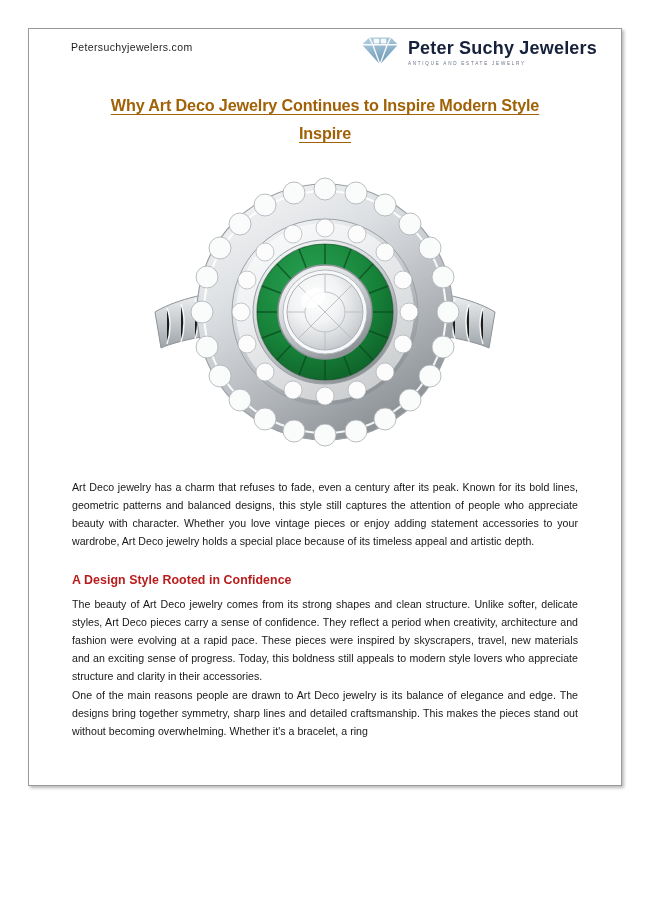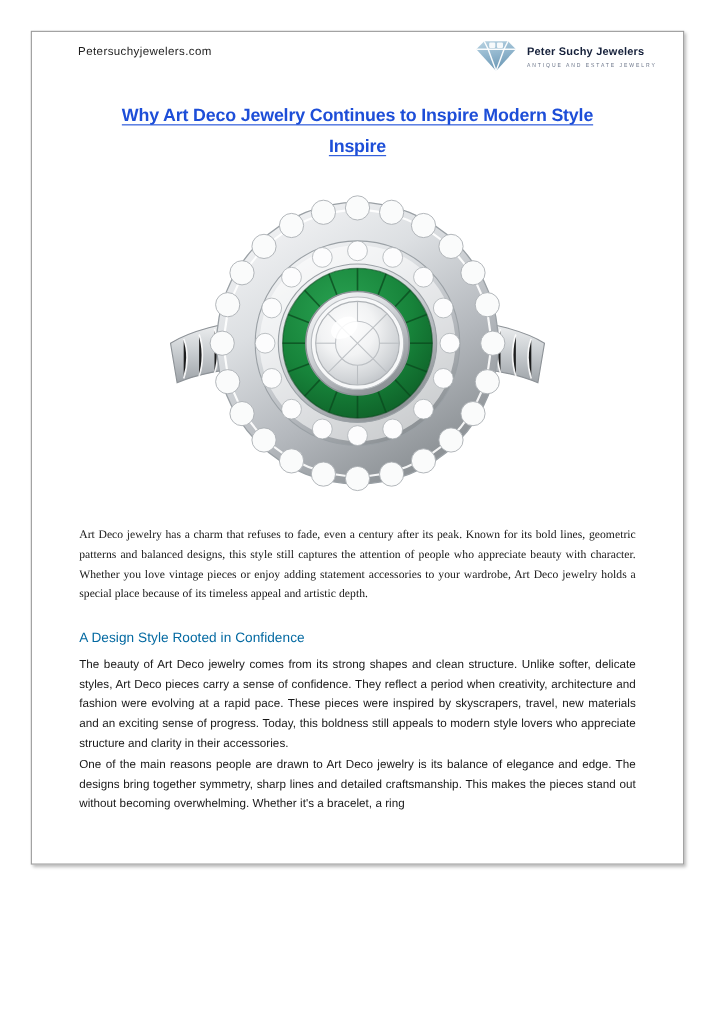--- a/index.html
+++ b/index.html
@@ -40,21 +40,21 @@
     position: absolute;
     right: 24px;
     top: 4px;
     display: flex;
     align-items: center;
     gap: 6px;
   }
   #brand-gem-icon { display: block; width: 44px; height: 36px; }
   #brand-text-block { padding-top: 2px; }
   #brand-name {
-    font-size: 10px;
+    font-size: 18px;
     font-weight: bold;
     color: #15203a;
     letter-spacing: 0.2px;
     line-height: 1.05;
     white-space: nowrap;
   }
   #brand-tagline {
     font-size: 4.6px;
     color: #6a7488;
     letter-spacing: 1.75px;
@@ -64,21 +64,21 @@
     transform-origin: left top;
   }
 
   
   #doc-title {
     margin: 10px 44px 0 44px;
     text-align: center;
     font-size: 16.2px;
     font-weight: bold;
     line-height: 1.75;
-    color: #1d4ed8;
+    color: #a16207;
     letter-spacing: -0.15px;
   }
   #doc-title span { text-decoration: underline; text-underline-offset: 3px; }
 
   
   #ring-figure {
     position: relative;
     width: 100%;
     height: 296px;
     margin-top: 14px;
@@ -96,27 +96,27 @@
 
   .body-para {
     font-size: 10.6px;
     line-height: 1.72;
     color: #171717;
     text-align: justify;
     letter-spacing: 0.03px;
   }
   .section-heading {
     font-size: 12.4px;
-    font-weight: normal;
-    color: #0369a1;
+    font-weight: bold;
+    color: #b91c1c;
     letter-spacing: 0.05px;
     margin-top: 22px;
     margin-bottom: 8px;
   }
-  #intro-para { margin-top: 20px; font-family: Liberation Serif, serif; }
+  #intro-para { margin-top: 20px; }
 </style>
 </head>
 <body>
 
 <div id="page-sheet">
 
   <div id="doc-header">
     <div id="site-url">Petersuchyjewelers.com</div>
 
     <div id="brand-logo">

